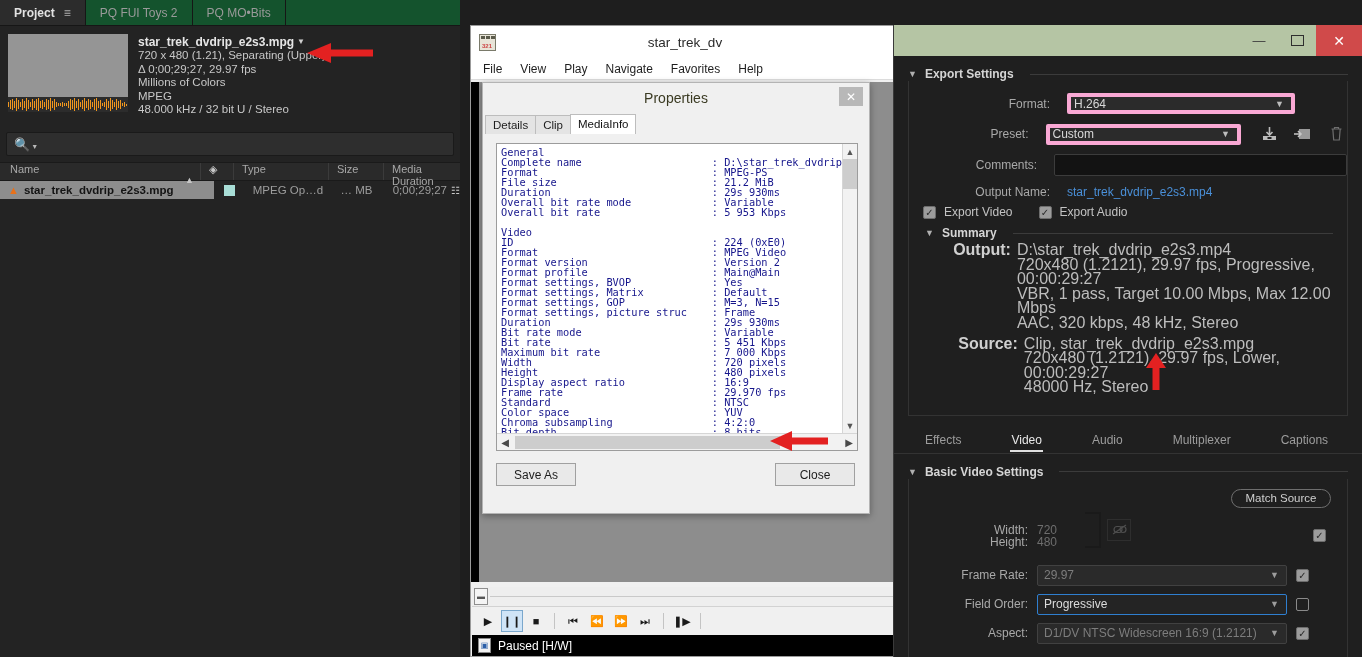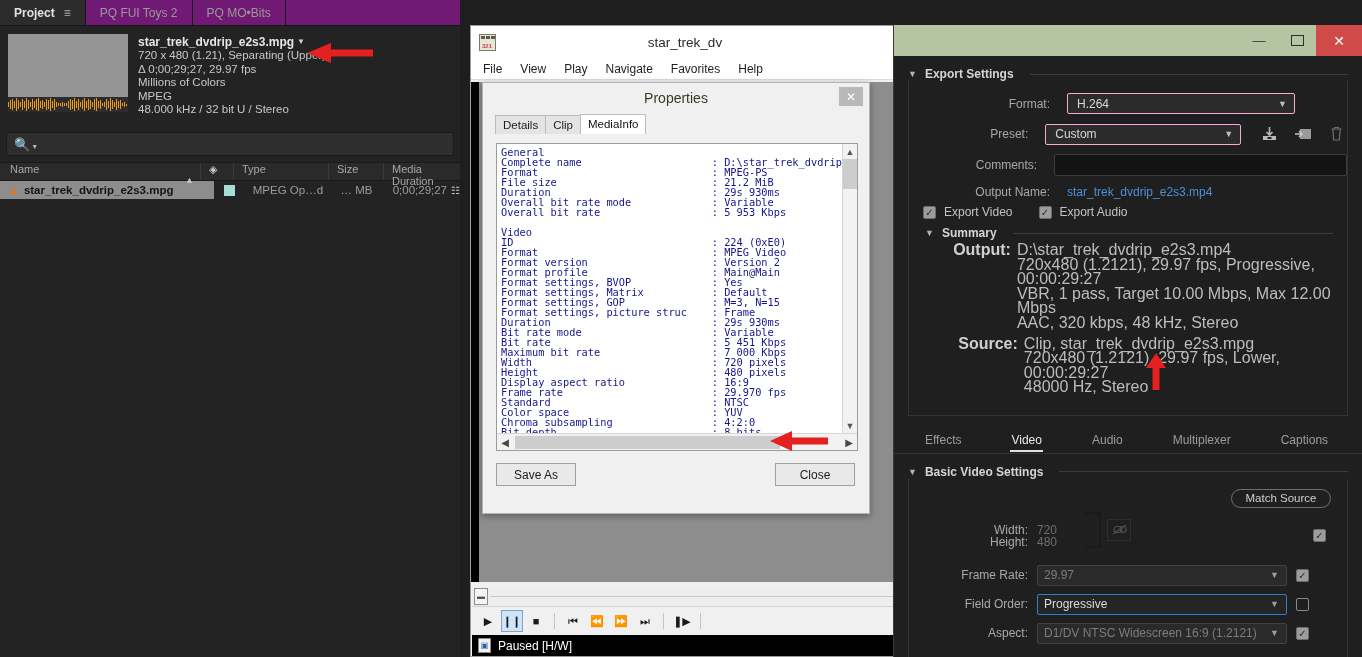--- a/index.html
+++ b/index.html
@@ -10,21 +10,21 @@
     overflow: hidden;
   }
   #root { position: relative; width: 1362px; height: 657px; }
 
   
   #project-panel {
     position: absolute; left: 0; top: 0; width: 460px; height: 657px;
     background: #232323;
   }
   .pp-tabbar {
-    height: 26px; background: #701a75; display: flex; align-items: stretch;
+    height: 26px; background: #14532d; display: flex; align-items: stretch;
     border-bottom: 1px solid #161616;
   }
   .pp-tab {
     display: flex; align-items: center; gap: 9px;
     padding: 0 14px; font-size: 12px; color: #9a9a9a;
     border-right: 1px solid #161616;
   }
   .pp-tab.active { background: #2c2c2c; color: #e2e2e2; font-weight: bold; }
   .pp-tab .menu-glyph { font-size: 12px; color: #b0b0b0; letter-spacing: 0px; }
 
@@ -145,21 +145,21 @@
   }
   .pd-title {
     height: 30px; display: flex; align-items: center; justify-content: center;
     font-size: 14px; color: #3a3a22; position: relative;
   }
   .pd-close {
     position: absolute; right: 6px; top: 4px; width: 24px; height: 19px;
     background: #b8b8b8; color: #ffffff; font-size: 12px;
     display: flex; align-items: center; justify-content: center;
   }
-  .pd-tabs { display: flex; padding-left: 12px; align-items: flex-end; height: 21px; }
+  .pd-tabs { display: flex; padding-left: 2px; align-items: flex-end; height: 21px; }
   .pd-tab {
     font-size: 11.5px; color: #1c1c1c; padding: 3px 7px 3px 7px;
     background: #e4e4e4; border: 1px solid #bdbdbd; border-bottom: none; margin-right: -1px;
   }
   .pd-tab.active { background: #ffffff; padding-bottom: 4px; color:#111; }
   .pd-textarea {
     position: absolute; left: 13px; top: 60px; width: 362px; height: 308px;
     background: #ffffff; border: 1px solid #9c9c9c;
     display: flex; flex-direction: column;
   }
@@ -212,23 +212,23 @@
   }
   .section-head .chev { font-size: 9px; color: #b0b0b0; }
   .section-head .rule { flex: 1; height: 1px; background: #3b3b3b; margin-left: 8px; }
 
   .group-box { margin: 0 14px; border: 1px solid #333333; border-top: none;
                padding: 12px 0 10px 0; }
 
   .frow { display: flex; align-items: center; margin-bottom: 9px; gap: 8px; }
   .flabel { width: 150px; text-align: right; font-size: 12px; color: #a9a9a9; padding-right: 9px; }
   .fselect {
-    width: 228px; height: 21px; background: #2b2b2b; border: 1px solid #f9a8d4;
+    width: 228px; height: 21px; background: #2b2b2b; border: 4px solid #f9a8d4;
     border-radius: 2px; font-size: 12px; color: #d8d8d8;
-    display: flex; align-items: center; padding: 0 9px; position: relative;
+    display: flex; align-items: center; padding: 0 3px; position: relative;
   }
   .fselect .chev { position: absolute; right: 7px; font-size: 9px; color: #bdbdbd; }
   .finput {
     width: 322px; height: 22px; background: #131313; border: 1px solid #3c3c3c;
     border-radius: 2px;
   }
   .iconbtn { width: 24px; height: 22px; display: flex; align-items: center; justify-content: center; }
 
   .outname { font-size: 12px; color: #4a90d9; }
   .checkrow { display: flex; align-items: center; padding-left: 14px; gap: 8px; margin-bottom: 7px;}

